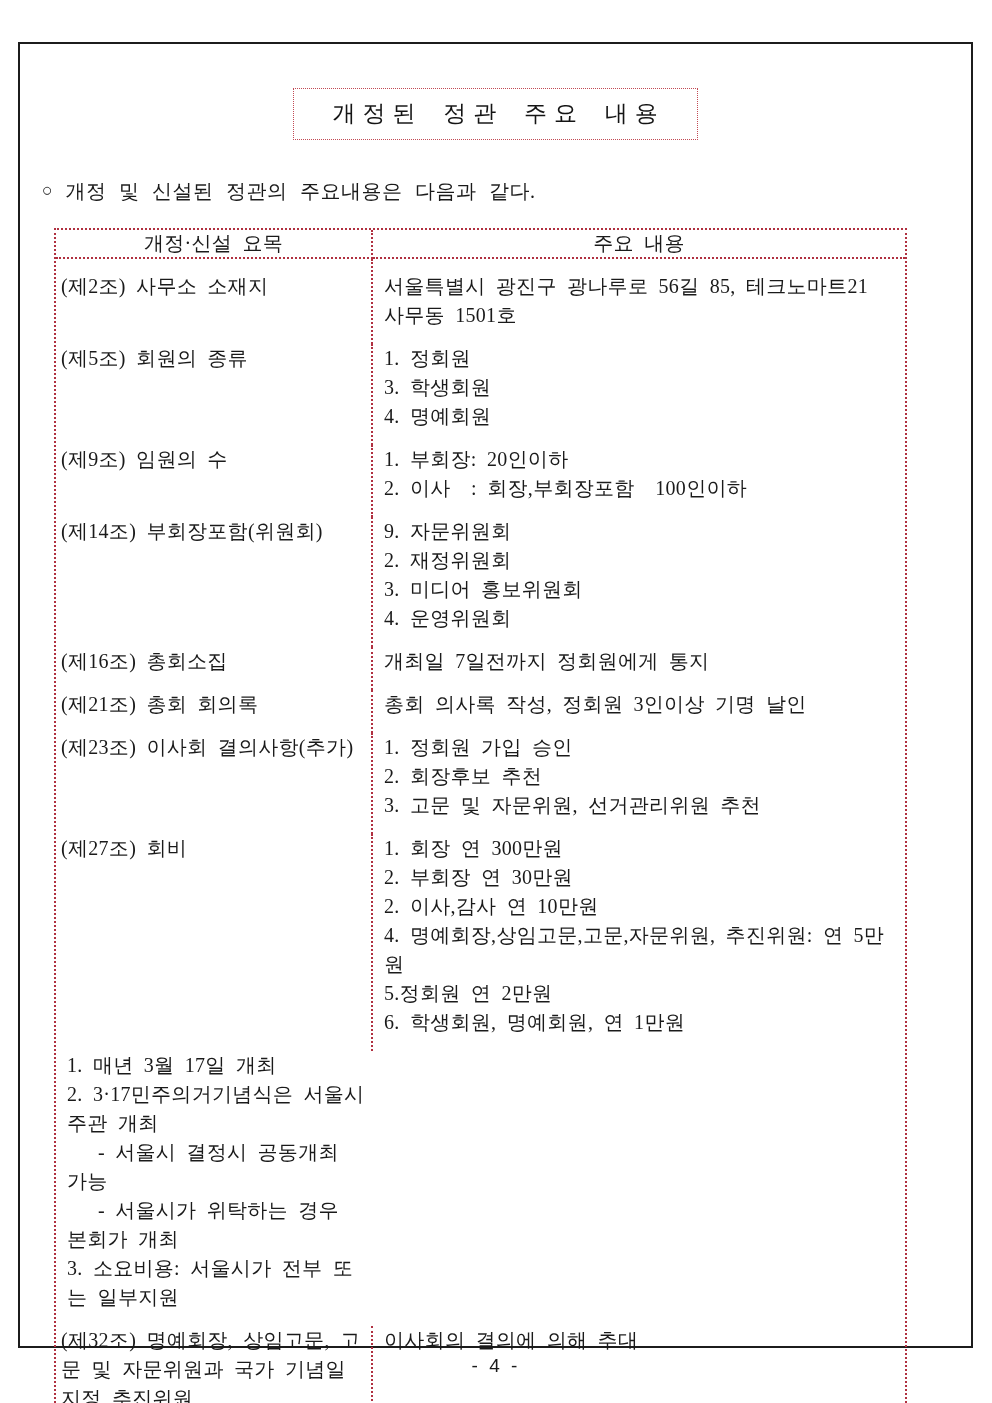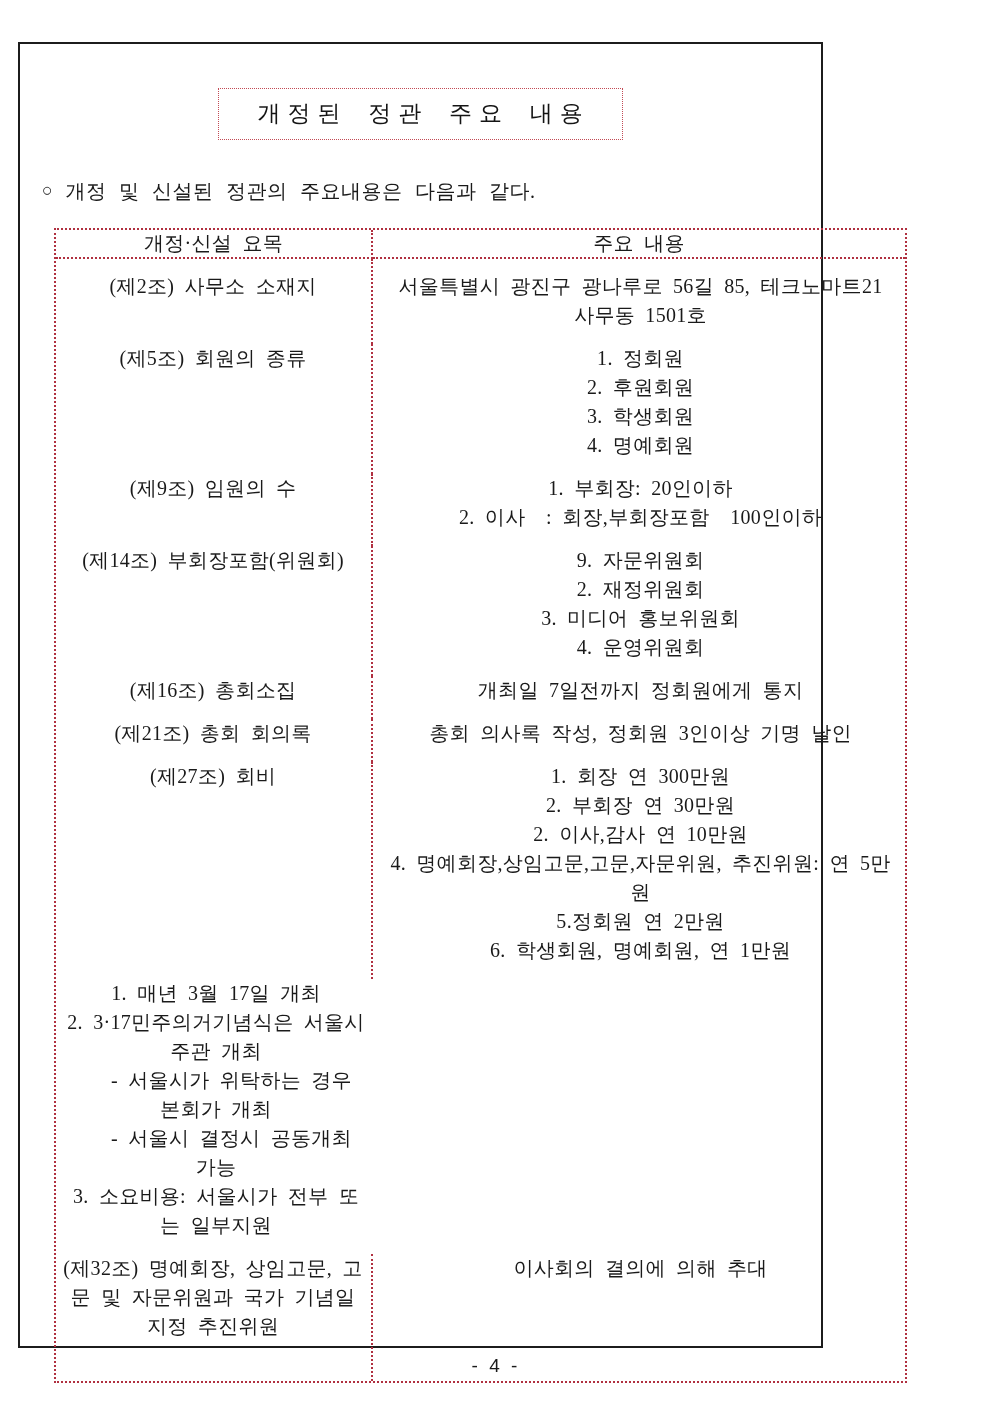--- a/index.html
+++ b/index.html
@@ -7,21 +7,21 @@
     width: 992px; height: 1403px;
     background: #ffffff;
     font-family: "Liberation Serif", "DejaVu Serif", serif;
     color: #1a1a1a;
     position: relative;
     overflow: hidden;
   }
   .page-frame {
     position: absolute;
     left: 18px; top: 42px;
-    width: 805px; height: 1306px;
+    width: 955px; height: 1306px;
     border: 2px solid #1c1c1c;
     background: #ffffff;
   }
   .title-wrap { text-align: center; margin-top: 44px; }
   .title-box {
     display: inline-block;
     border: 1px dotted #c24a55;
     padding: 9px 32px 10px 38px;
     font-size: 23px;
     letter-spacing: 7px;
@@ -58,21 +58,20 @@
   .thead .hcell {
     text-align: center;
     line-height: 27px;
     border-bottom: 2px dotted #b03040;
     white-space: nowrap;
   }
   .thead .hcell.first { border-right: 2px dotted #b03040; }
   .trow {
     display: grid;
     grid-template-columns: 317px 1fr;
-    text-align: center;
   }
   .trow .cell.left {
     border-right: 2px dotted #b03040;
     padding: 0 6px 14px 5px;
   }
   .trow .cell.right {
     padding: 0 8px 14px 11px;
   }
   .trow:first-child .cell { padding-top: 13px; }
   .trow:last-child .cell { padding-bottom: 40px; }
@@ -106,44 +105,48 @@
       <div class="hcell first">개정·신설 요목</div>
       <div class="hcell">주요 내용</div>
     </div>
     <div id="tbody-container">
         <div class="trow">
           <div class="cell left">(제2조) 사무소 소재지</div>
           <div class="cell right"><div class="line">서울특별시 광진구 광나루로 56길 85, 테크노마트21</div><div class="line">사무동 1501호</div></div>
         </div>
         <div class="trow">
           <div class="cell left">(제5조) 회원의 종류</div>
-          <div class="cell right"><div class="line">1. 정회원</div><div class="line">2. 후원회원</div><div class="line">3. 학생회원</div><div class="line">4. 명예회원</div></div>
+          <div class="cell right"><div class="line">1. 정회원</div><div class="line">3. 학생회원</div><div class="line">4. 명예회원</div></div>
         </div>
         <div class="trow">
           <div class="cell left">(제9조) 임원의 수</div>
           <div class="cell right"><div class="line">1. 부회장: 20인이하</div><div class="line">2. 이사  : 회장,부회장포함  100인이하</div></div>
         </div>
         <div class="trow">
           <div class="cell left">(제14조) 부회장포함(위원회)</div>
           <div class="cell right"><div class="line">9. 자문위원회</div><div class="line">2. 재정위원회</div><div class="line">3. 미디어 홍보위원회</div><div class="line">4. 운영위원회</div></div>
         </div>
         <div class="trow">
           <div class="cell left">(제16조) 총회소집</div>
           <div class="cell right"><div class="line">개최일 7일전까지 정회원에게 통지</div></div>
         </div>
         <div class="trow">
           <div class="cell left">(제21조) 총회 회의록</div>
           <div class="cell right"><div class="line">총회 의사록 작성, 정회원 3인이상 기명 날인</div></div>
         </div>
         <div class="trow">
+          <div class="cell left">(제23조) 이사회 결의사항(추가)</div>
+          <div class="cell right"><div class="line">1. 정회원 가입 승인</div><div class="line">2. 회장후보 추천</div><div class="line">3. 고문 및 자문위원, 선거관리위원 추천</div></div>
+        </div>
+        <div class="trow">
           <div class="cell left">(제27조) 회비</div>
           <div class="cell right"><div class="line">1. 회장 연 300만원</div><div class="line">2. 부회장 연 30만원</div><div class="line">2. 이사,감사 연 10만원</div><div class="line">4. 명예회장,상임고문,고문,자문위원, 추진위원: 연 5만원</div><div class="line">5.정회원 연 2만원</div><div class="line">6. 학생회원, 명예회원, 연 1만원</div></div>
         </div>
         <div class="trow">
-          <div class="cell right"><div class="line">1. 매년 3월 17일 개최</div><div class="line">2. 3·17민주의거기념식은 서울시 주관 개최</div><div class="line">   - 서울시가 위탁하는 경우 본회가 개최</div><div class="line">   - 서울시 결정시 공동개최 가능</div><div class="line">3. 소요비용: 서울시가 전부 또는 일부지원</div></div>
+          <div class="cell right"><div class="line">1. 매년 3월 17일 개최</div><div class="line">2. 3·17민주의거기념식은 서울시 주관 개최</div><div class="line">   - 서울시 결정시 공동개최 가능</div><div class="line">   - 서울시가 위탁하는 경우 본회가 개최</div><div class="line">3. 소요비용: 서울시가 전부 또는 일부지원</div></div>
         </div>
         <div class="trow">
           <div class="cell left">(제32조) 명예회장, 상임고문, 고문 및 자문위원과 국가 기념일 지정 추진위원</div>
           <div class="cell right"><div class="line">이사회의 결의에 의해 추대</div></div>
         </div>
       </div>
   </div>
 
 </div>
 

